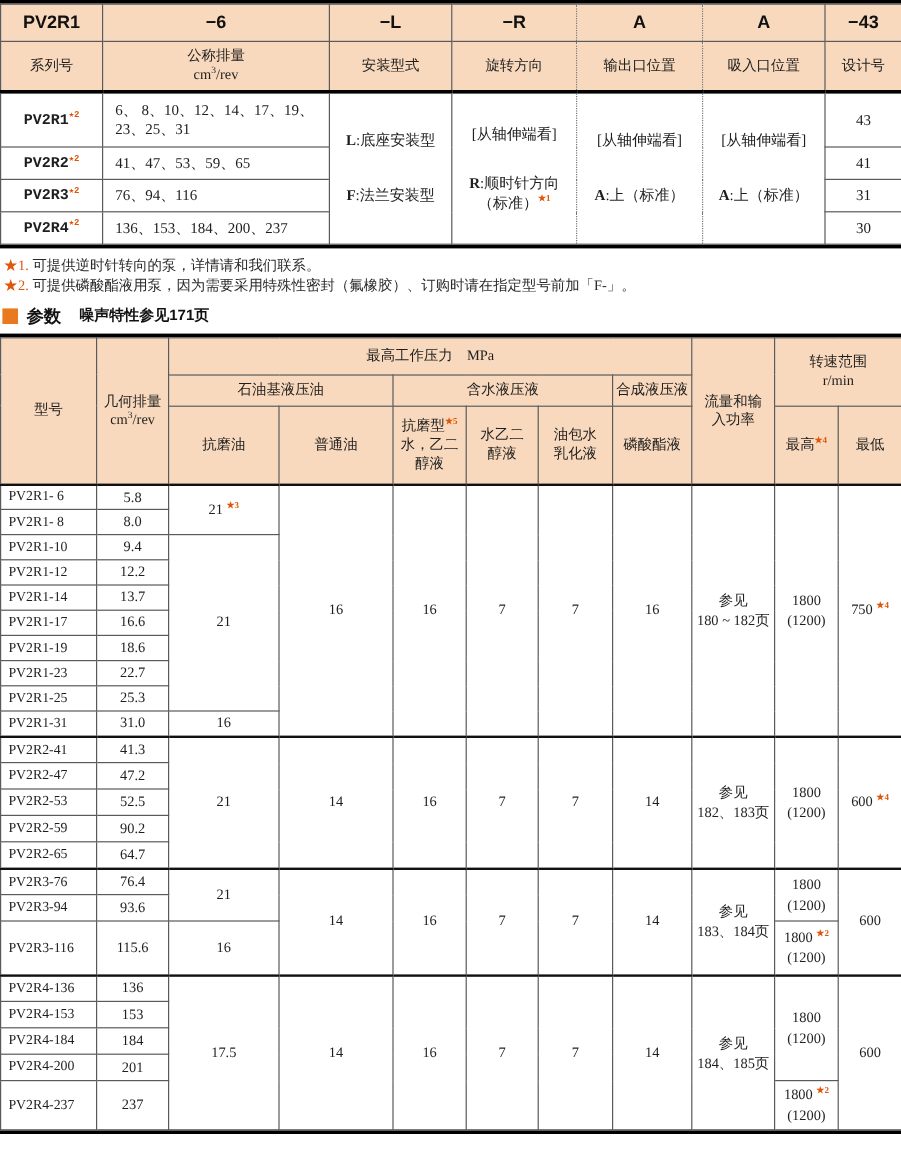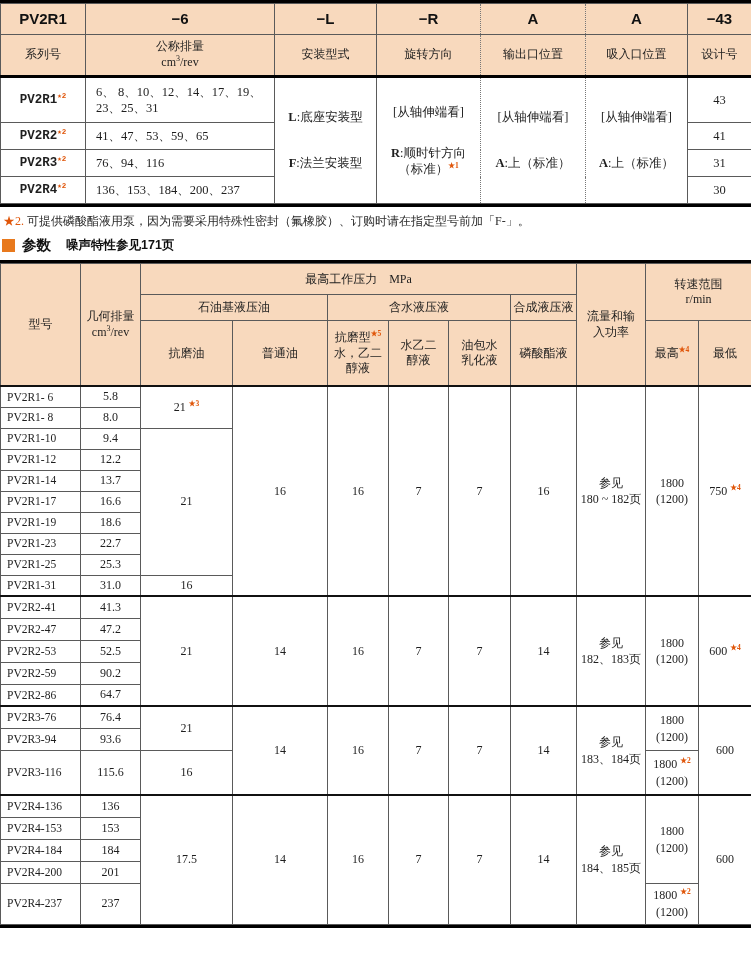--- a/index.html
+++ b/index.html
@@ -143,20 +143,21 @@
     <tr class="rn">
       <td class="series"><span>PV2R4</span><sup class="st">★2</sup></td>
       <td class="displist">136、153、184、200、237</td>
       <td>30</td>
     </tr>
   </tbody>
       </table>
   </div>
 
   <div class="notes">
+    <div class="note"><span class="mark">★1.</span> <span>可提供逆时针转向的泵，详情请和我们联系。</span></div>
     <div class="note"><span class="mark">★2.</span> <span>可提供磷酸酯液用泵，因为需要采用特殊性密封（氟橡胶）、订购时请在指定型号前加「F-」。</span></div>
   </div>
 
   <div class="sec">
     <span class="sq"></span>
     <span class="t">参数</span>
     <span class="sub">噪声特性参见171页</span>
   </div>
 
   <div class="tblwrap">
@@ -302,21 +303,21 @@
       </tr>
       <tr class="h22">
         <td class="model">PV2R2-53</td>
         <td class="num">52.5</td>
       </tr>
       <tr class="h22">
         <td class="model">PV2R2-59</td>
         <td class="num">90.2</td>
       </tr>
       <tr class="h22">
-        <td class="model">PV2R2-86</td>
+        <td class="model">PV2R2-65</td>
         <td class="num">64.7</td>
       </tr>
 
       <tr class="h22 gstart">
         <td class="model">PV2R3-76</td>
         <td class="num">76.4</td>
         <td rowspan="2" class="num">21</td>
         <td rowspan="3" class="num">14</td>
         <td rowspan="3" class="num">16</td>
         <td rowspan="3" class="num">7</td>

